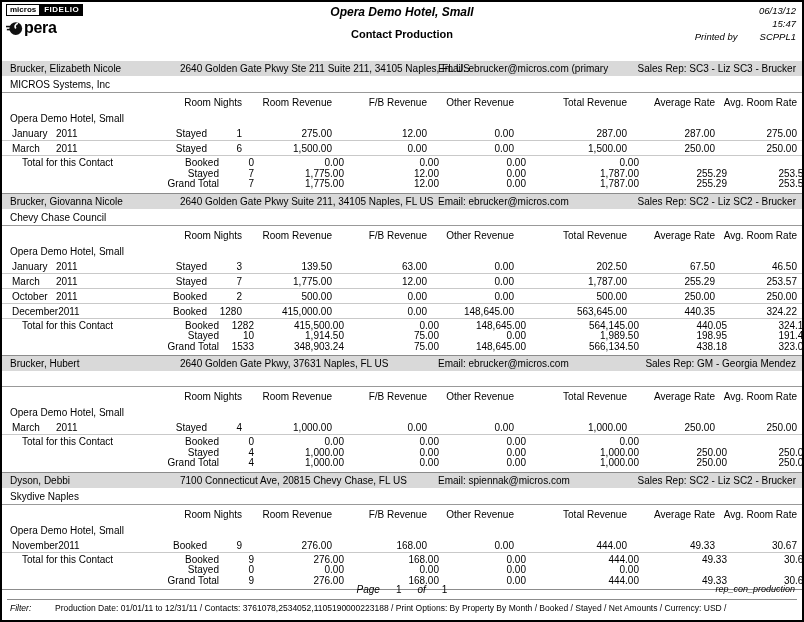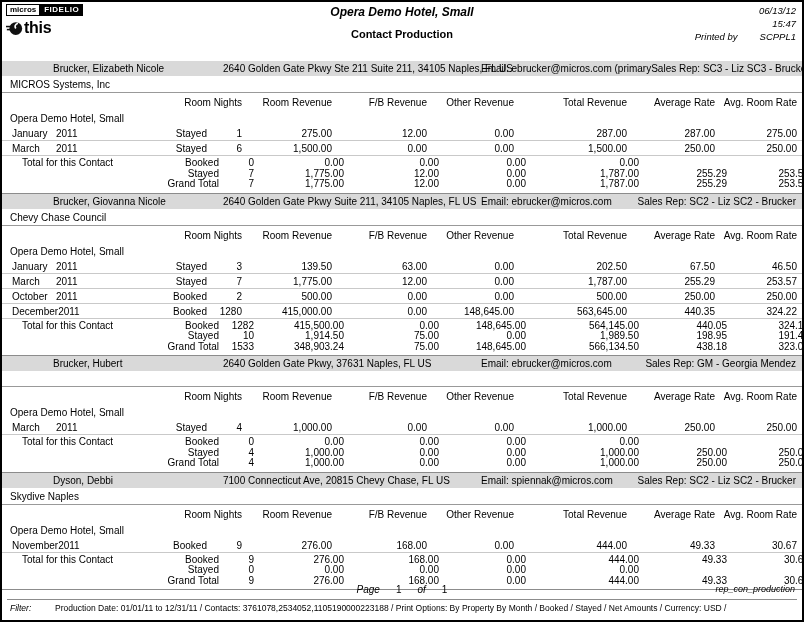--- a/index.html
+++ b/index.html
@@ -17,21 +17,21 @@
   .mf-fidelio { background:#000; color:#fff; padding:1px 4px; letter-spacing:.5px; }
   .opera-logo { display:flex; align-items:center; margin-top:3px; font-weight:bold; font-size:16px; letter-spacing:-.3px; }
   .opera-o { margin-right:1px; }
   .titles { position:absolute; left:0; right:0; text-align:center; }
   .title { font-style:italic; font-weight:bold; font-size:12px; padding-top:3px; }
   .subtitle { font-weight:bold; font-size:11px; padding-top:9px; }
   .meta { position:absolute; right:6px; top:2px; text-align:right; font-style:italic; font-size:9.5px; line-height:13px; }
   .printedby span { margin-left:22px; }
   
   .band { display:flex; background:#d9d9d9; padding:2px 6px 2px 8px; line-height:11px; white-space:nowrap; }
-  .c-name { width:170px; flex:none;margin-left:43px; }
+  .c-name { width:170px; flex:none; }
   .c-addr { width:258px; flex:none; }
   .c-email { flex:1 1 auto; }
   .c-rep { flex:none; text-align:right; }
   .company-row { padding:3px 0 2px 8px; border-bottom:1px solid #999; line-height:11px; min-height:16px; }
   
   .grid { display:grid; grid-template-columns:145px 60px 35px 90px 95px 87px 113px 88px 82px; padding-right:5px; }
   .cell { display:block; }
   .num, .th { text-align:right; }
   .head-row { padding:4px 0 3px; }
   .head-row .rn { grid-column:2 / 4; }
@@ -64,21 +64,21 @@
       <span class="mf-micros">micros</span>
       <span class="mf-fidelio">FIDELIO</span>
     </div>
     <div class="opera-logo">
       <svg class="opera-o" width="17" height="17" viewBox="0 0 20 20">
         <circle cx="11.5" cy="10" r="7.5" fill="#111"></circle>
         <path d="M11.5 10 q-2.5 -4 2.5 -6.2" stroke="#fff" stroke-width="2" fill="none"></path>
         <rect x="0" y="6.8" width="6" height="1.8" fill="#111"></rect>
         <rect x="1" y="10.4" width="5" height="1.8" fill="#111"></rect>
       </svg>
-      <span>this</span>
+      <span>pera</span>
     </div>
   </div>
   <div class="titles">
     <div class="title">Opera Demo Hotel, Small</div>
     <div class="subtitle">Contact Production</div>
   </div>
   <div class="meta">
     <div>06/13/12</div>
     <div>15:47</div>
     <div class="printedby"><span>Printed by</span><span>SCPPL1</span></div>

